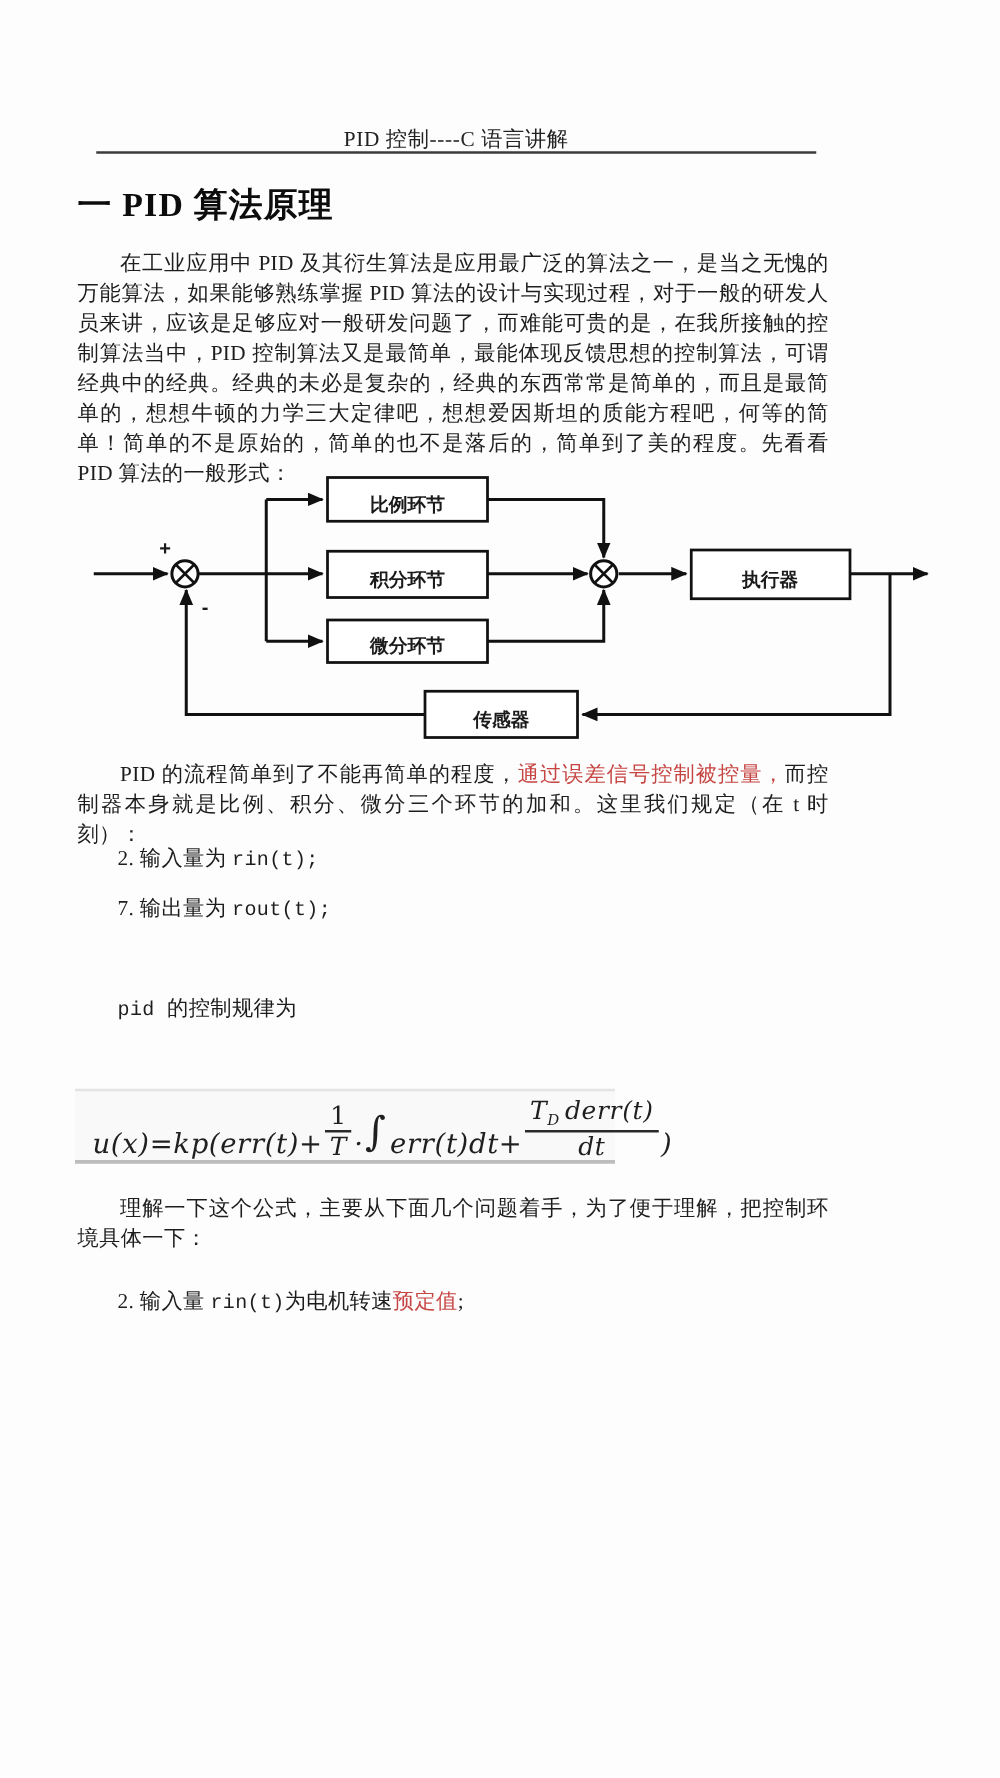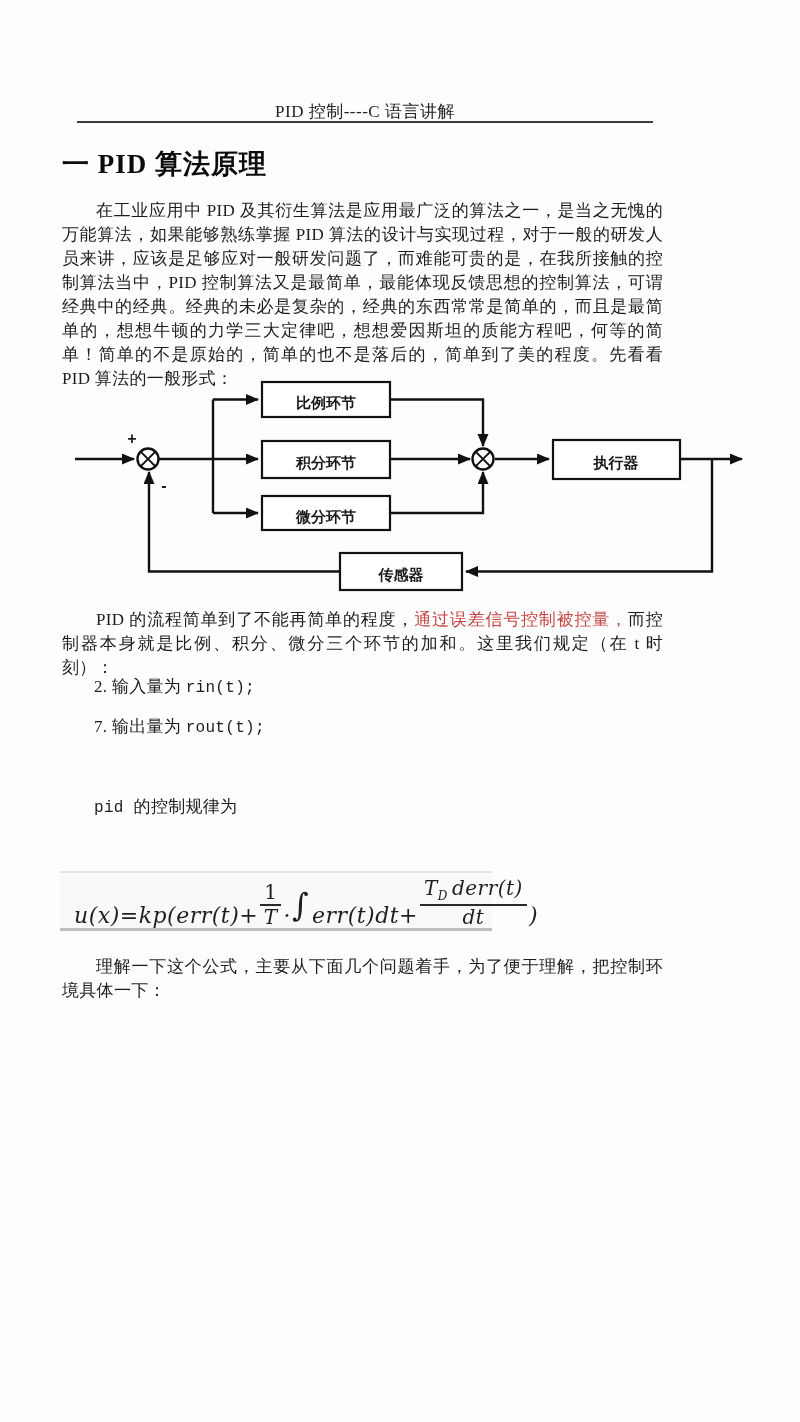--- a/index.html
+++ b/index.html
@@ -149,14 +149,15 @@
     <span>err(t)dt+</span>
     <span class="frac">
       <span class="num"><span>T</span><sub>D</sub><span class="numrest">derr(t)</span></span>
       <span class="den">dt</span>
     </span>
     <span>)</span>
   </div>
 
   <div class="para para3">理解一下这个公式，主要从下面几个问题着手，为了便于理解，把控制环境具体一下：</div>
 
+  <div class="list-line" style="top:1030px"><span>2. 输入量 </span><span class="mono">rin(t)</span><span>为电机转速</span><span class="red">预定值</span><span>;</span></div>
 
 </div>
 
 </body></html>

